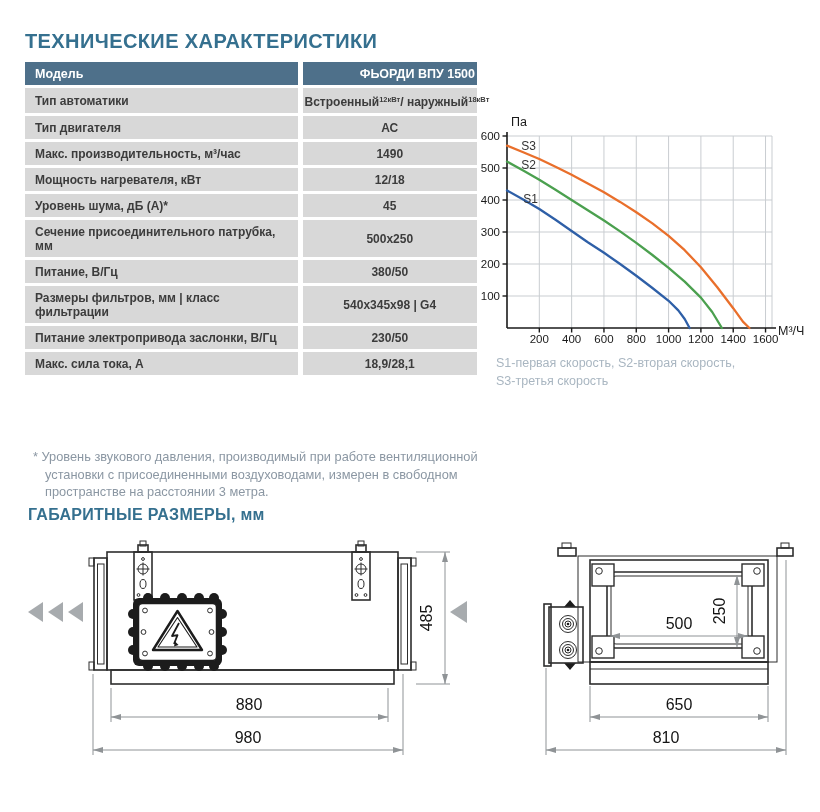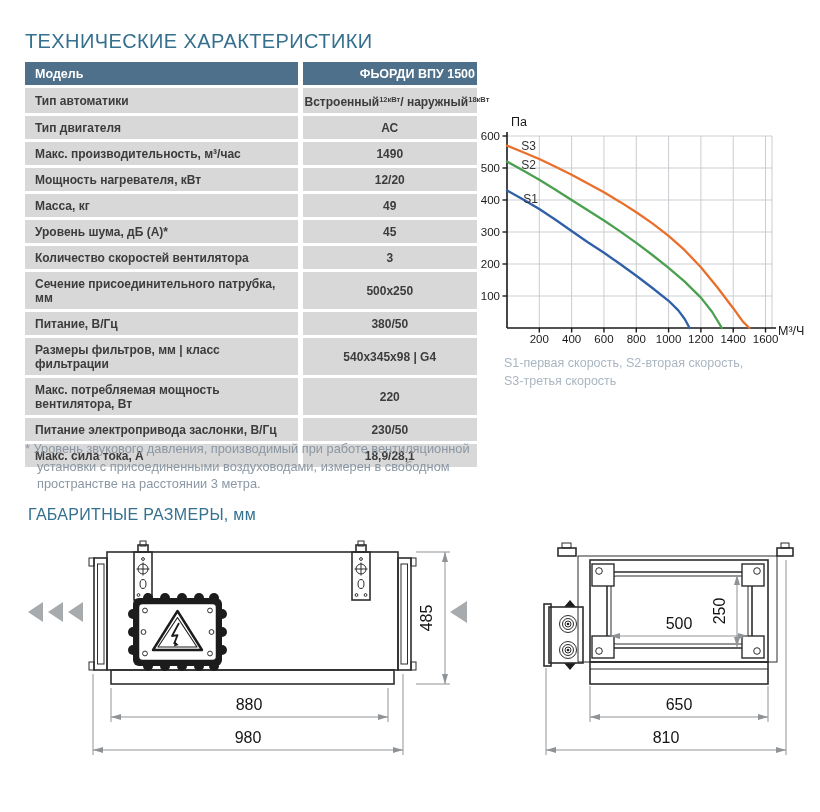--- a/index.html
+++ b/index.html
@@ -3,50 +3,50 @@
 <meta charset="utf-8">
 <style>
   html,body{margin:0;padding:0;}
   body{
     width:820px;height:812px;background:#fff;position:relative;
     font-family:"Liberation Sans",sans-serif;
     -webkit-font-smoothing:antialiased;
   }
   #sheet{position:absolute;inset:0;overflow:hidden;}
 
-  .sec-title{position:absolute;margin:0;color:var(--accent);font-weight:normal;}
+  .sec-title{position:absolute;margin:0;color:var(--accent);font-weight:bold;}
   #page-title{left:25px;top:30px;font-size:20px;letter-spacing:.4px;}
   #dims-title{left:28px;top:506px;font-size:16px;letter-spacing:.3px;}
 
   
   #spec-table{position:absolute;left:25px;top:62px;width:452px;border-collapse:collapse;table-layout:fixed;}
   #spec-table col.c1{width:275px;}
   #spec-table col.c2{width:177px;}
   #spec-table th,#spec-table td{
     border-bottom:3px solid #fff;font-size:12px;line-height:14px;
     padding:4.5px 2px 4.5px 10px;text-align:left;vertical-align:middle;
   }
   #spec-table .lbl{border-right:5px solid #fff;}
   #spec-table th{background:var(--header-bg);color:#fff;font-size:12.5px;font-weight:bold;}
   #spec-table th.val{text-align:right;padding-left:2px;}
   #spec-table td{background:var(--row-bg);color:var(--cell-text);font-weight:bold;}
   #spec-table td.val{text-align:center;white-space:nowrap;padding-left:2px;}
   #spec-table sup{font-size:7.5px;vertical-align:4px;letter-spacing:0;}
 
   #footnote{
-    position:absolute;left:25px;top:432px;width:462px;margin:8px;
+    position:absolute;left:25px;top:432px;width:462px;margin:16px;
     color:var(--footnote-color);font-size:12.8px;line-height:1.38;
     white-space:pre-line;padding-left:4px;text-indent:-12px;
   }
 
   
   #chart-section{position:absolute;left:480px;top:86px;width:340px;height:330px;}
   #chart-svg{position:absolute;left:0;top:24px;}
   #chart-caption{
-    position:absolute;left:24px;top:268px;width:310px;margin:0;
+    position:absolute;left:16px;top:268px;width:310px;margin:0;
     color:var(--caption-color);font-size:12.5px;line-height:1.45;white-space:pre-line;
   }
   .tick{font:11.5px "Liberation Sans",sans-serif;fill:#1a1a1a;}
   .axis-title{font:12.5px "Liberation Sans",sans-serif;fill:#1a1a1a;}
   .series-label{font:12px "Liberation Sans",sans-serif;fill:#333;}
 
   
   #front-view{position:absolute;left:28px;top:538px;}
   #side-view{position:absolute;left:540px;top:538px;}
   .draw{stroke:#2d2d2d;fill:none;stroke-width:1.6;}
@@ -83,49 +83,37 @@
         <tr>
           <td class="lbl">Тип двигателя</td>
           <td class="val">АС</td>
         </tr>
         <tr>
           <td class="lbl">Макс. производительность, м³/час</td>
           <td class="val">1490</td>
         </tr>
         <tr>
           <td class="lbl">Мощность нагревателя, кВт</td>
-          <td class="val">12/20</td>
-        </tr>
-        <tr>
-          <td class="lbl">Масса, кг</td>
-          <td class="val">49</td>
+          <td class="val">12/18</td>
         </tr>
         <tr>
           <td class="lbl">Уровень шума, дБ (А)*</td>
           <td class="val">45</td>
         </tr>
         <tr>
-          <td class="lbl">Количество скоростей вентилятора</td>
-          <td class="val">3</td>
-        </tr>
-        <tr>
           <td class="lbl">Сечение присоединительного патрубка, мм</td>
           <td class="val">500x250</td>
         </tr>
         <tr>
           <td class="lbl">Питание, В/Гц</td>
           <td class="val">380/50</td>
         </tr>
         <tr>
           <td class="lbl">Размеры фильтров, мм  |  класс фильтрации</td>
           <td class="val">540x345x98  |  G4</td>
-        </tr>
-        <tr>
-          <td class="lbl">Макс. потребляемая мощность вентилятора, Вт</td>
-          <td class="val">220</td>
         </tr>
         <tr>
           <td class="lbl">Питание электропривода заслонки, В/Гц</td>
           <td class="val">230/50</td>
         </tr>
         <tr>
           <td class="lbl">Макс. сила тока, А</td>
           <td class="val">18,9/28,1</td>
         </tr>
       </tbody>

